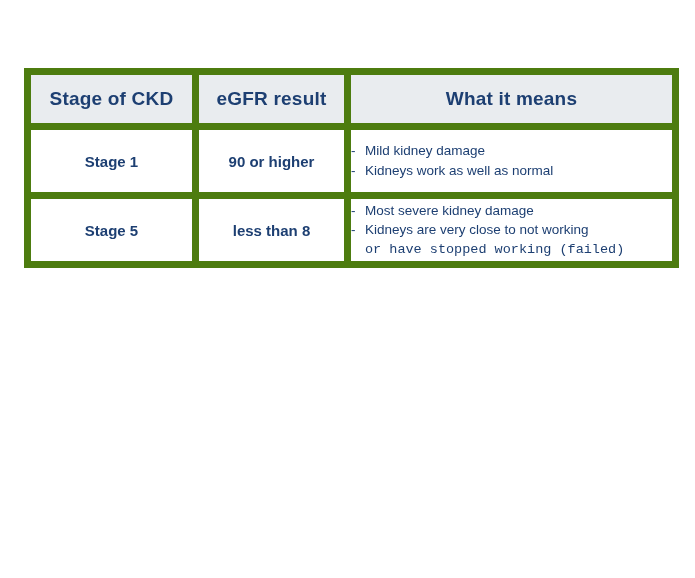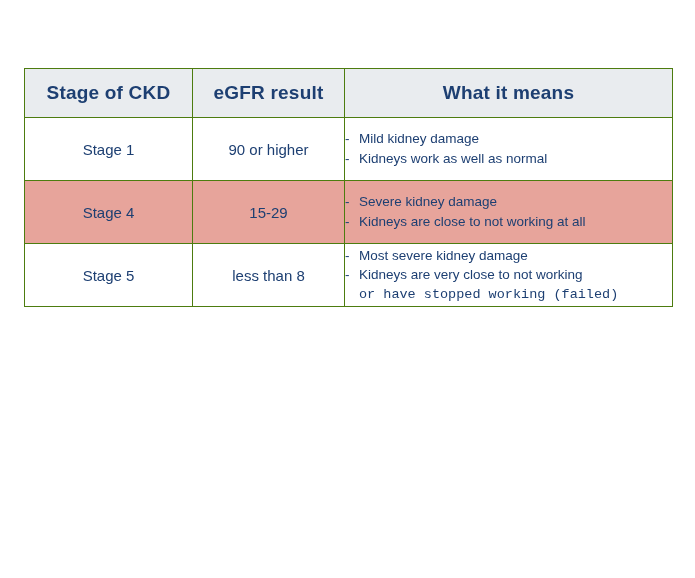--- a/index.html
+++ b/index.html
@@ -28,41 +28,41 @@
   table.ckd {
     border-collapse: collapse;
     width: 648px;
     table-layout: fixed;
   }
   table.ckd col.c1 { width: 168px; }
   table.ckd col.c2 { width: 152px; }
   table.ckd col.c3 { width: 328px; }
 
   table.ckd th, table.ckd td {
-    border: 1px solid #4d7c0f;
+    border: 7px solid #4d7c0f;
     vertical-align: middle;
     padding: 0;
   }
   thead th {
     background: #e9ecef;
     color: #1d3f72;
     font-size: 19px;
     font-weight: bold;
     text-align: center;
     height: 48px;
     letter-spacing: 0.2px;
   }
   tbody td {
     background: #ffffff;
     height: 62px;
   }
   td.stage, td.egfr {
     text-align: center;
     color: #1d3f72;
-    font-weight: normal;
+    font-weight: bold;
     font-size: 15px;
   }
   td.means {
     text-align: left;
     color: #1d3f72;
     font-size: 13.5px;
     padding: 6px 10px 6px 12px;
     line-height: 1.45;
   }
   tbody tr.highlight td {
@@ -115,30 +115,20 @@
             <ul class="bullets">
               <li><span class="dash">-</span><span>Mild kidney damage</span></li>
               <li><span class="dash">-</span><span>Kidneys work as well as normal</span></li>
             </ul>
           </td>
         </tr>
 
 
 
 
-        <tr class="highlight">
-          <td class="stage">Stage 4</td>
-          <td class="egfr">15-29</td>
-          <td class="means">
-            <ul class="bullets">
-              <li><span class="dash">-</span><span>Severe kidney damage</span></li>
-              <li><span class="dash">-</span><span>Kidneys are close to not working at all</span></li>
-            </ul>
-          </td>
-        </tr>
 
         <tr>
           <td class="stage">Stage 5</td>
           <td class="egfr">less than 8</td>
           <td class="means">
             <ul class="bullets">
               <li><span class="dash">-</span><span>Most severe kidney damage</span></li>
               <li><span class="dash">-</span><span>Kidneys are very close to not working</span></li>
               <li class="cont"><span>or have stopped working (failed)</span></li>
             </ul>

